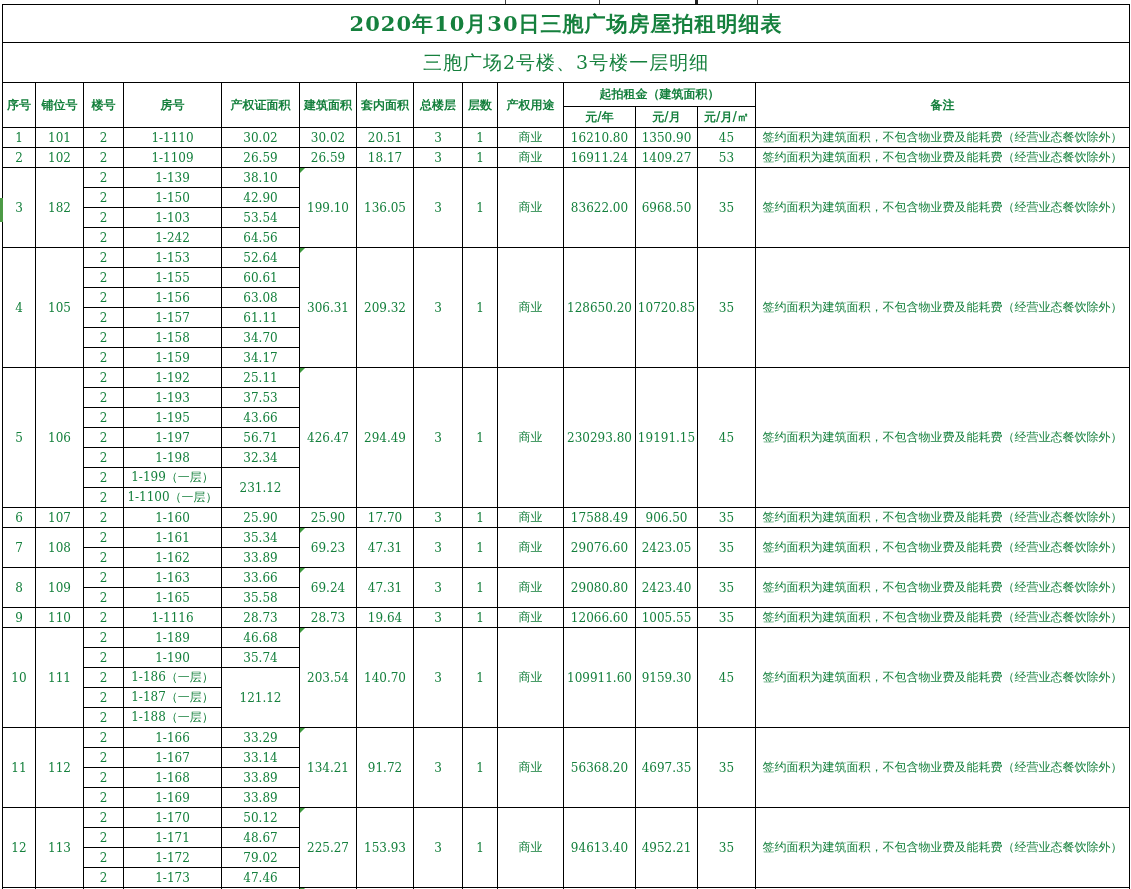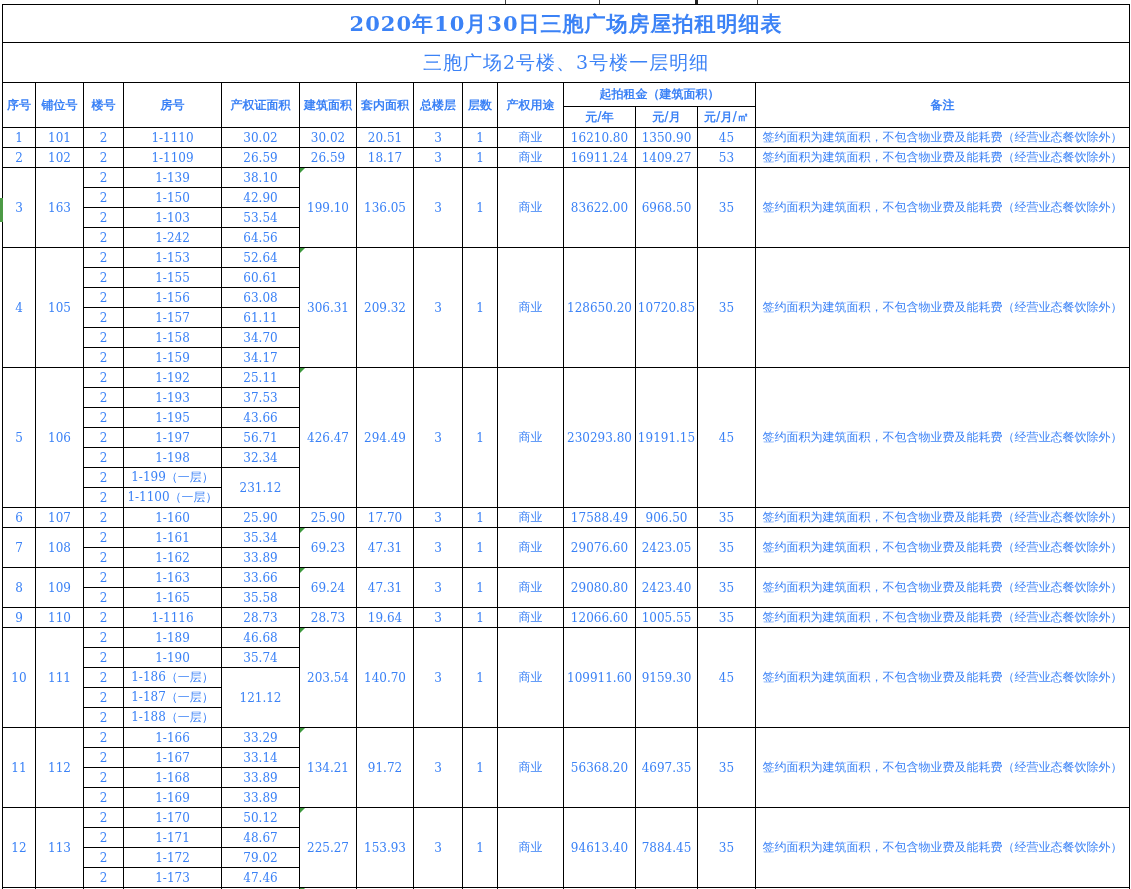--- a/index.html
+++ b/index.html
@@ -1,17 +1,17 @@
 <!DOCTYPE html>
 <html><head>
 <meta charset="utf-8">
 <style>
   html,body{margin:0;padding:0;background:#fff;}
   .sheet{position:relative;width:1131px;height:889px;background:#fff;overflow:hidden;
-         font-family:"DejaVu Serif","Liberation Serif",serif;color:#3b82f6;}
+         font-family:"DejaVu Serif","Liberation Serif",serif;color:#15803d;}
   .top-strip{position:absolute;top:0;left:0;width:1131px;height:4px;background:#fff;}
   .tick{position:absolute;top:0;width:1px;height:4px;background:#444;}
   .tick.thick{width:3px;background:#222;}
   .left-green-bar{position:absolute;left:0;top:198px;width:3px;height:24px;background:#4c9a45;}
   table{position:absolute;top:4px;left:2px;width:1127px;border-collapse:collapse;table-layout:fixed;}
   td,th{border:1px solid #000;padding:0;margin:0;text-align:center;vertical-align:middle;
         font-size:12px;font-weight:normal;white-space:nowrap;overflow:hidden;position:relative;}
   tr.title-row td{height:37px;font-size:21px;font-weight:bold;letter-spacing:1px;}
   tr.subtitle-row td{height:39px;font-size:19px;font-weight:normal;letter-spacing:1px;}
   tr.head1 th{height:23px;font-weight:bold;}
@@ -106,21 +106,21 @@
           <td>3</td>
           <td>1</td>
           <td>商业</td>
           <td>16911.24</td>
           <td>1409.27</td>
           <td>53</td>
           <td class="remark">签约面积为建筑面积，不包含物业费及能耗费（经营业态餐饮除外）</td>
         </tr>
         <tr>
           <td rowspan="4">3</td>
-          <td rowspan="4">163</td>
+          <td rowspan="4">182</td>
           <td>2</td>
           <td>1-139</td>
           <td>38.10</td>
           <td rowspan="4" class="err">199.10</td>
           <td rowspan="4">136.05</td>
           <td rowspan="4">3</td>
           <td rowspan="4">1</td>
           <td rowspan="4">商业</td>
           <td rowspan="4">83622.00</td>
           <td rowspan="4">6968.50</td>
@@ -372,21 +372,21 @@
           <td rowspan="4">113</td>
           <td>2</td>
           <td>1-170</td>
           <td>50.12</td>
           <td rowspan="4" class="err">225.27</td>
           <td rowspan="4">153.93</td>
           <td rowspan="4">3</td>
           <td rowspan="4">1</td>
           <td rowspan="4">商业</td>
           <td rowspan="4">94613.40</td>
-          <td rowspan="4">7884.45</td>
+          <td rowspan="4">4952.21</td>
           <td rowspan="4">35</td>
           <td rowspan="4" class="remark">签约面积为建筑面积，不包含物业费及能耗费（经营业态餐饮除外）</td>
         </tr>
         <tr>
           <td>2</td>
           <td>1-171</td>
           <td>48.67</td>
         </tr>
         <tr>
           <td>2</td>

